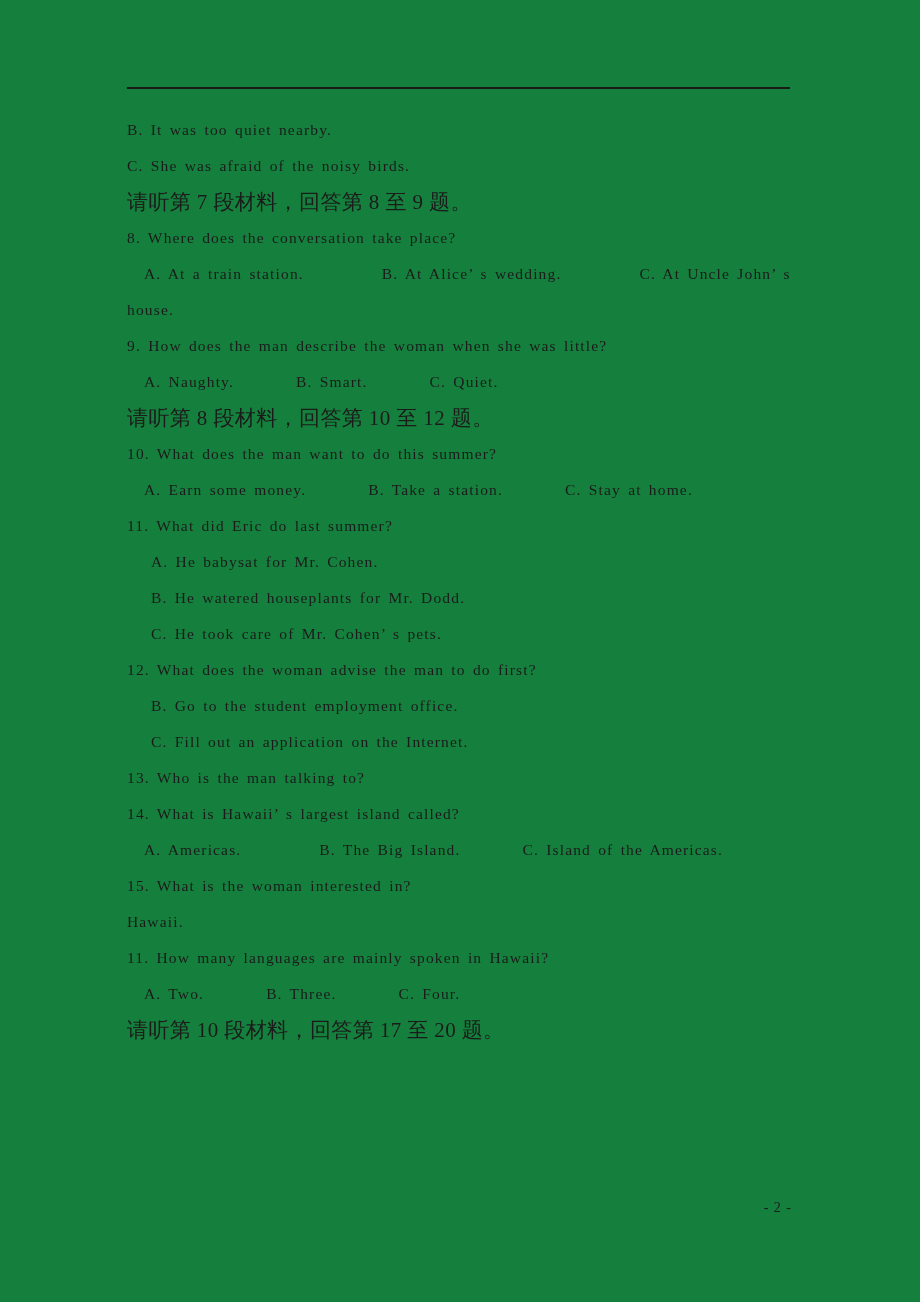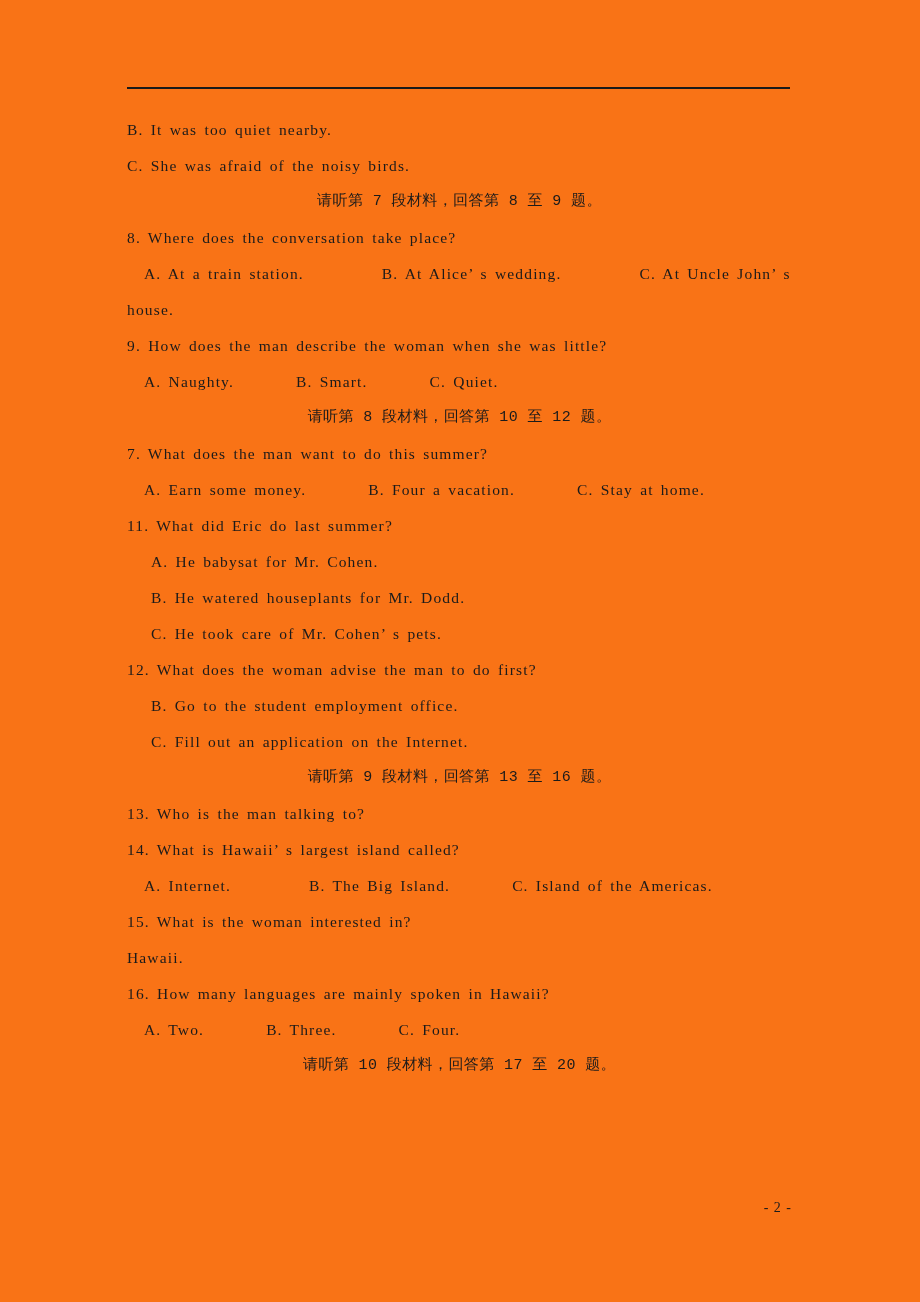--- a/index.html
+++ b/index.html
@@ -15,21 +15,21 @@
     font-family: "Liberation Serif", "DejaVu Serif", serif;
     color: #000000;
   }
 
   
   .page {
     position: absolute;
     left: 0; top: 0;
     width: 920px;
     height: 1302px;
-    background: #f97316;
+    background: #15803d;
   }
 
   .header-rule {
     position: absolute;
     left: 127px;
     top: 87px;
     width: 663px;
     height: 0;
     border-top: 2px solid #1a1a1a;
   }
@@ -55,25 +55,24 @@
   
   .en {
     font-family: "Liberation Serif", "DejaVu Serif", serif;
     font-size: 15.5px;
     letter-spacing: 1.15px;
     word-spacing: 2.2px;
   }
 
   
   .cn {
-    font-family: Liberation Mono, monospace;
-    font-size: 15px;
+    font-family: Liberation Serif, serif;
+    font-size: 21px;
     letter-spacing: 0.4px;
     word-spacing: 0px;
-    text-align: center;
   }
 
   
   .ind-0 { padding-left: 0px; }
   .ind-1 { padding-left: 17px; }   
   .ind-2 { padding-left: 24px; }   
 
   
   .opts {
     display: block;
@@ -109,35 +108,34 @@
   <div class="content" id="content-column">
       <div class="ln ind-0 en">B. It was too quiet nearby.</div>
       <div class="ln ind-0 en">C. She was afraid of the noisy birds.</div>
       <div class="ln ind-0 cn">请听第 7 段材料，回答第 8 至 9 题。</div>
       <div class="ln ind-0 en">8. Where does the conversation take place?</div>
       <div class="ln ind-1 en opts"><span class="op">A. At a train station.</span><span class="g-xl"></span><span class="op">B. At Alice’ s wedding.</span><span class="g-xl"></span><span class="op">C. At Uncle John’ s</span></div>
       <div class="ln ind-0 en">house.</div>
       <div class="ln ind-0 en">9. How does the man describe the woman when she was little?</div>
       <div class="ln ind-1 en opts"><span class="op">A. Naughty.</span><span class="g-lg"></span><span class="op">B. Smart.</span><span class="g-lg"></span><span class="op">C. Quiet.</span></div>
       <div class="ln ind-0 cn">请听第 8 段材料，回答第 10 至 12 题。</div>
-      <div class="ln ind-0 en">7. What does the man want to do this summer?</div>
-      <div class="ln ind-1 en opts"><span class="op">A. Earn some money.</span><span class="g-lg"></span><span class="op">B. Four a vacation.</span><span class="g-lg"></span><span class="op">C. Stay at home.</span></div>
+      <div class="ln ind-0 en">10. What does the man want to do this summer?</div>
+      <div class="ln ind-1 en opts"><span class="op">A. Earn some money.</span><span class="g-lg"></span><span class="op">B. Take a station.</span><span class="g-lg"></span><span class="op">C. Stay at home.</span></div>
       <div class="ln ind-0 en">11. What did Eric do last summer?</div>
       <div class="ln ind-2 en">A. He babysat for Mr. Cohen.</div>
       <div class="ln ind-2 en">B. He watered houseplants for Mr. Dodd.</div>
       <div class="ln ind-2 en">C. He took care of Mr. Cohen’ s pets.</div>
       <div class="ln ind-0 en">12. What does the woman advise the man to do first?</div>
       <div class="ln ind-2 en">B. Go to the student employment office.</div>
       <div class="ln ind-2 en">C. Fill out an application on the Internet.</div>
-      <div class="ln ind-0 cn">请听第 9 段材料，回答第 13 至 16 题。</div>
       <div class="ln ind-0 en">13. Who is the man talking to?</div>
       <div class="ln ind-0 en">14. What is Hawaii’ s largest island called?</div>
-      <div class="ln ind-1 en opts"><span class="op">A. Internet.</span><span class="g-xl"></span><span class="op">B. The Big Island.</span><span class="g-lg"></span><span class="op">C. Island of the Americas.</span></div>
+      <div class="ln ind-1 en opts"><span class="op">A. Americas.</span><span class="g-xl"></span><span class="op">B. The Big Island.</span><span class="g-lg"></span><span class="op">C. Island of the Americas.</span></div>
       <div class="ln ind-0 en">15. What is the woman interested in?</div>
       <div class="ln ind-0 en">Hawaii.</div>
-      <div class="ln ind-0 en">16. How many languages are mainly spoken in Hawaii?</div>
+      <div class="ln ind-0 en">11. How many languages are mainly spoken in Hawaii?</div>
       <div class="ln ind-1 en opts"><span class="op">A. Two.</span><span class="g-lg"></span><span class="op">B. Three.</span><span class="g-lg"></span><span class="op">C. Four.</span></div>
       <div class="ln ind-0 cn">请听第 10 段材料，回答第 17 至 20 题。</div>
     </div>
 
   <div class="page-number">- 2 -</div>
 
 </div>
 
 </body></html>

